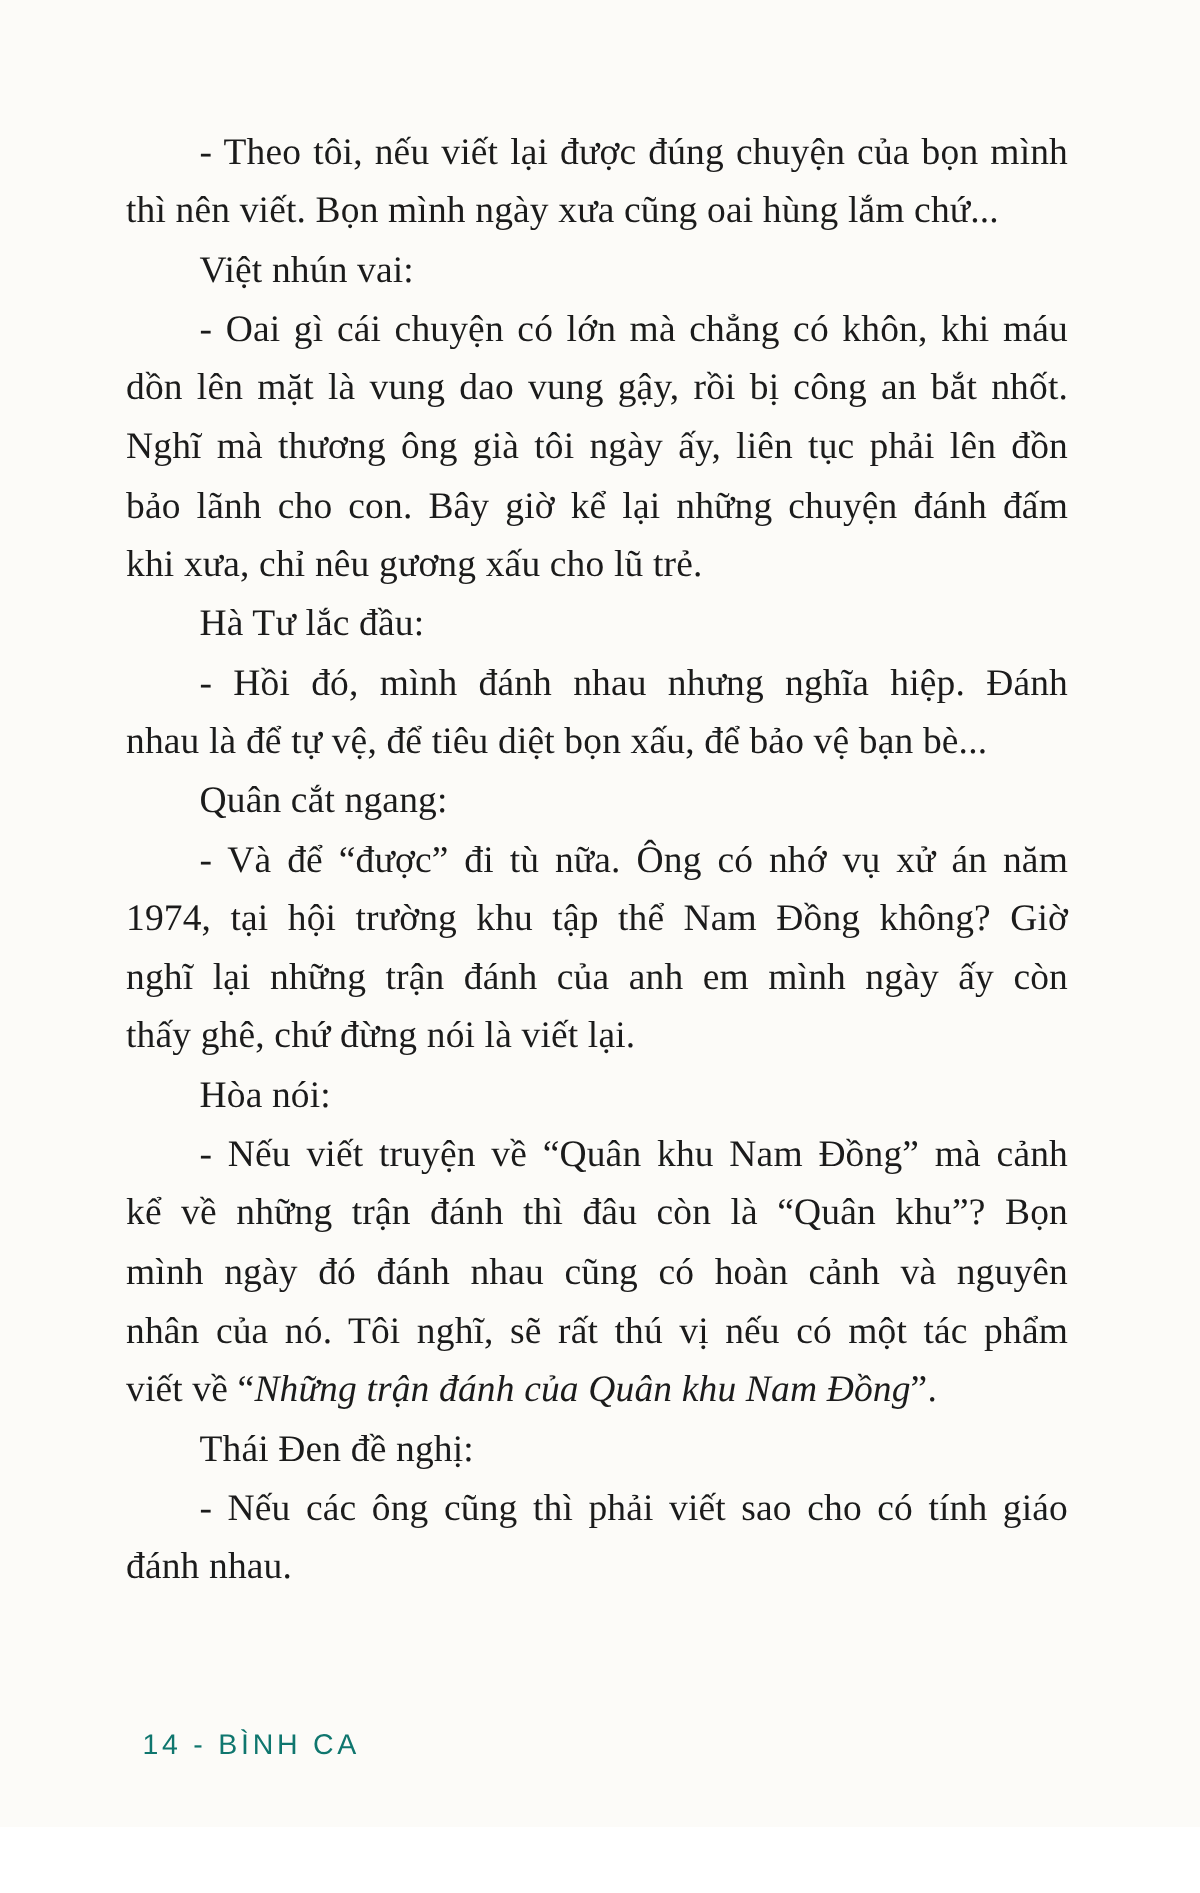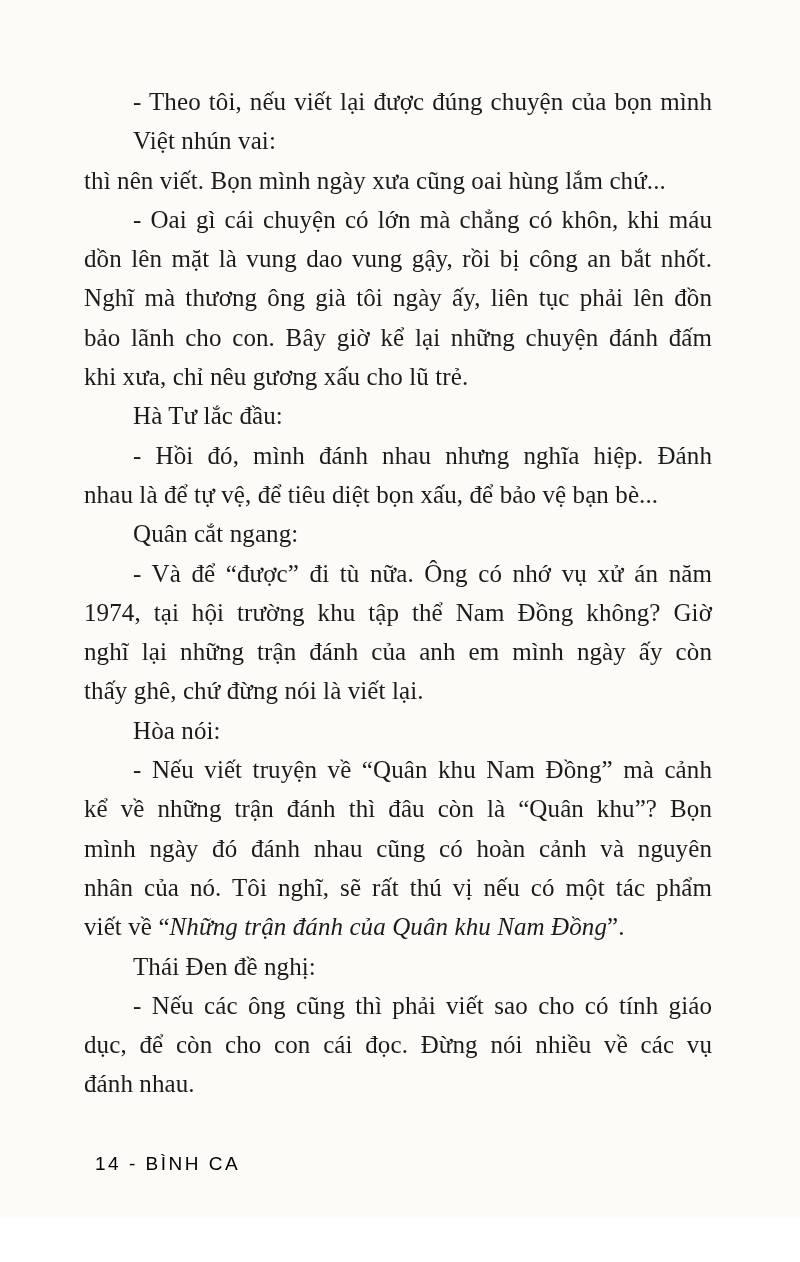--- a/index.html
+++ b/index.html
@@ -38,42 +38,42 @@
   .italic {
     font-style: italic;
   }
   .footer {
     position: absolute;
     left: 95px;
     top: 1153px;
     font-family: "Liberation Sans", sans-serif;
     font-size: 19px;
     letter-spacing: 2.5px;
-    color: #000000;
+    color: #0f766e;
   }
   .scan-shadow {
     position: absolute;
     left: 45px;
     top: 1252px;
     width: 712px;
     height: 3px;
     border-radius: 2px;
     background: linear-gradient(to right,
       rgba(0,0,0,0.10), rgba(0,0,0,0.02) 45%, rgba(0,0,0,0.07) 90%, rgba(0,0,0,0));
     opacity: 0.55;
   }
 </style>
 </head>
 <body>
 
 <div class="page" style="background: rgb(252, 251, 248); color: rgb(27, 27, 27);">
   <div class="text-block" id="textBlock">
       <div class="line indent justify">- Theo tôi, nếu viết lại được đúng chuyện của bọn mình</div>
+      <div class="line">thì nên viết. Bọn mình ngày xưa cũng oai hùng lắm chứ...</div>
       <div class="line indent">Việt nhún vai:</div>
-      <div class="line">thì nên viết. Bọn mình ngày xưa cũng oai hùng lắm chứ...</div>
       <div class="line indent justify">- Oai gì cái chuyện có lớn mà chẳng có khôn, khi máu</div>
       <div class="line justify">dồn lên mặt là vung dao vung gậy, rồi bị công an bắt nhốt.</div>
       <div class="line justify">Nghĩ mà thương ông già tôi ngày ấy, liên tục phải lên đồn</div>
       <div class="line justify">bảo lãnh cho con. Bây giờ kể lại những chuyện đánh đấm</div>
       <div class="line">khi xưa, chỉ nêu gương xấu cho lũ trẻ.</div>
       <div class="line indent">Hà Tư lắc đầu:</div>
       <div class="line indent justify">- Hồi đó, mình đánh nhau nhưng nghĩa hiệp. Đánh</div>
       <div class="line">nhau là để tự vệ, để tiêu diệt bọn xấu, để bảo vệ bạn bè...</div>
       <div class="line indent">Quân cắt ngang:</div>
       <div class="line indent justify">- Và để “được” đi tù nữa. Ông có nhớ vụ xử án năm</div>
@@ -81,20 +81,19 @@
       <div class="line justify">nghĩ lại những trận đánh của anh em mình ngày ấy còn</div>
       <div class="line">thấy ghê, chứ đừng nói là viết lại.</div>
       <div class="line indent">Hòa nói:</div>
       <div class="line indent justify">- Nếu viết truyện về “Quân khu Nam Đồng” mà cảnh</div>
       <div class="line justify">kể về những trận đánh thì đâu còn là “Quân khu”? Bọn</div>
       <div class="line justify">mình ngày đó đánh nhau cũng có hoàn cảnh và nguyên</div>
       <div class="line justify">nhân của nó. Tôi nghĩ, sẽ rất thú vị nếu có một tác phẩm</div>
       <div class="line"><span>viết về “</span><span class="italic">Những trận đánh của Quân khu Nam Đồng</span><span>”.</span></div>
       <div class="line indent">Thái Đen đề nghị:</div>
       <div class="line indent justify">- Nếu các ông cũng thì phải viết sao cho có tính giáo</div>
-      <div class="line justify">dục, để còn cho con cái đọc. Đừng nói nhiều về các vụ</div>
       <div class="line">đánh nhau.</div>
     </div>
   <div class="footer">
     <span>14 - BÌNH CA</span>
   </div>
   <div class="scan-shadow"></div>
 </div>
 
 </body></html>

